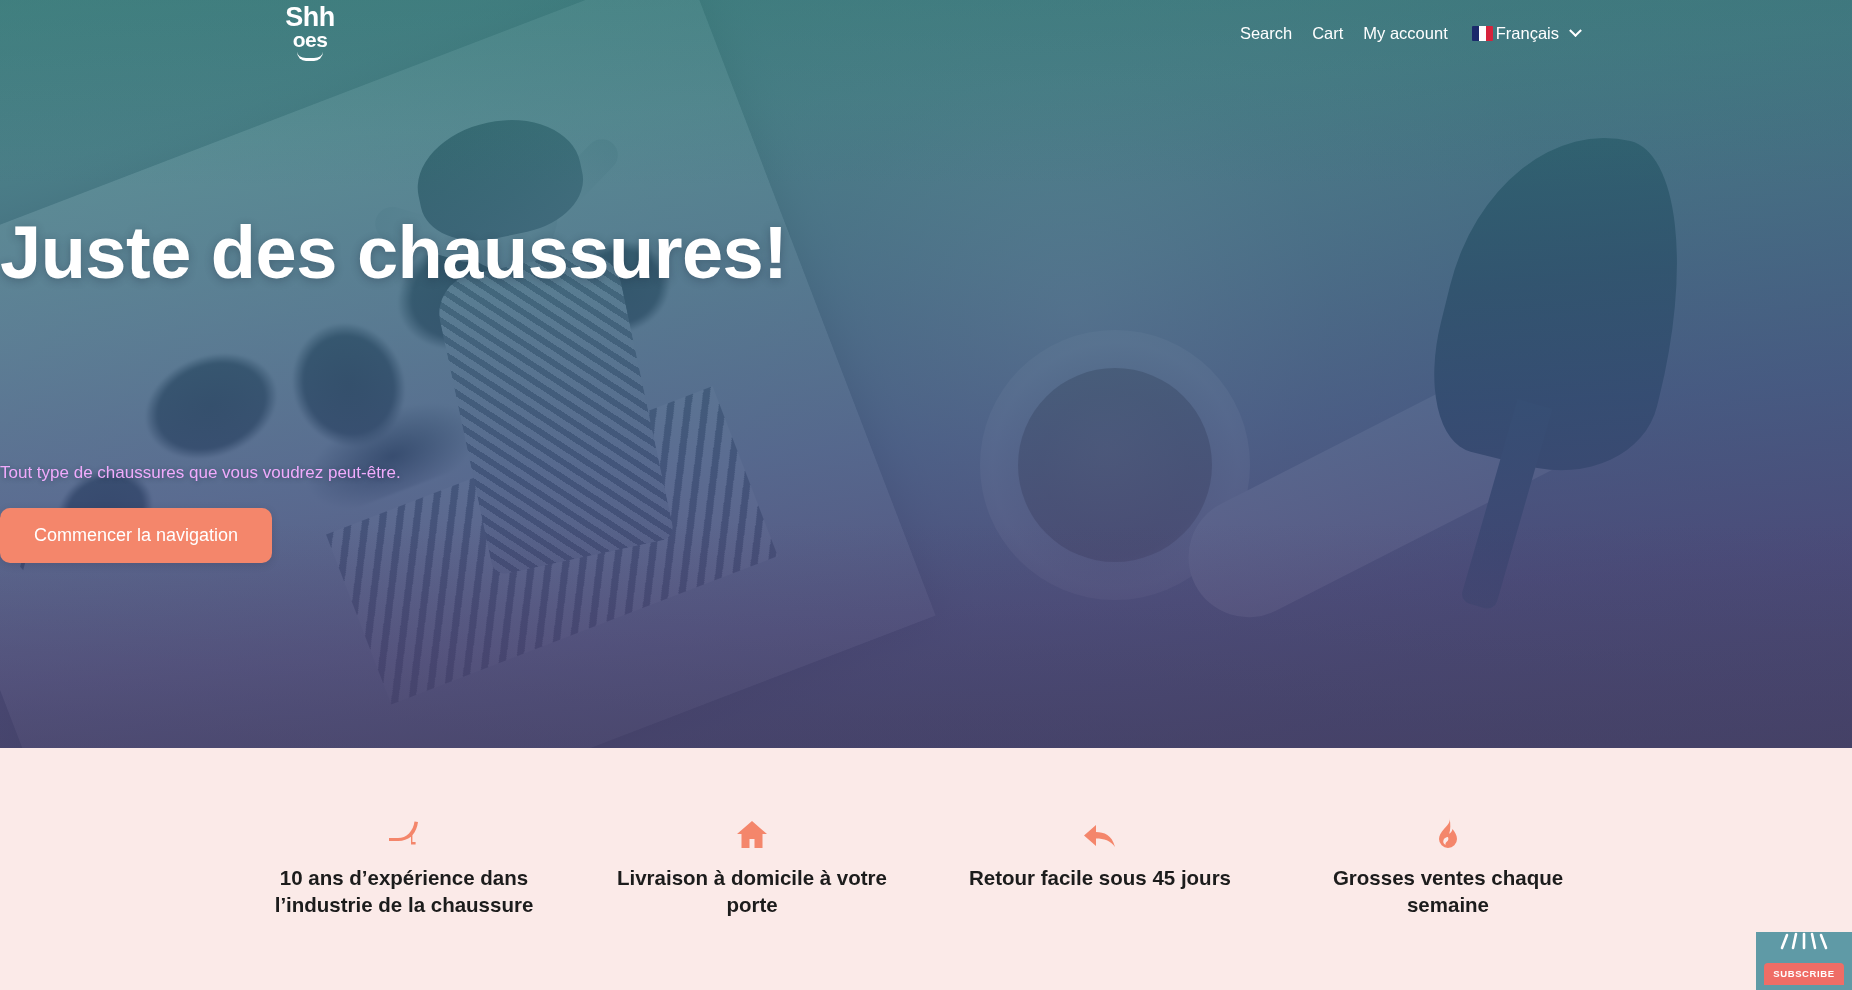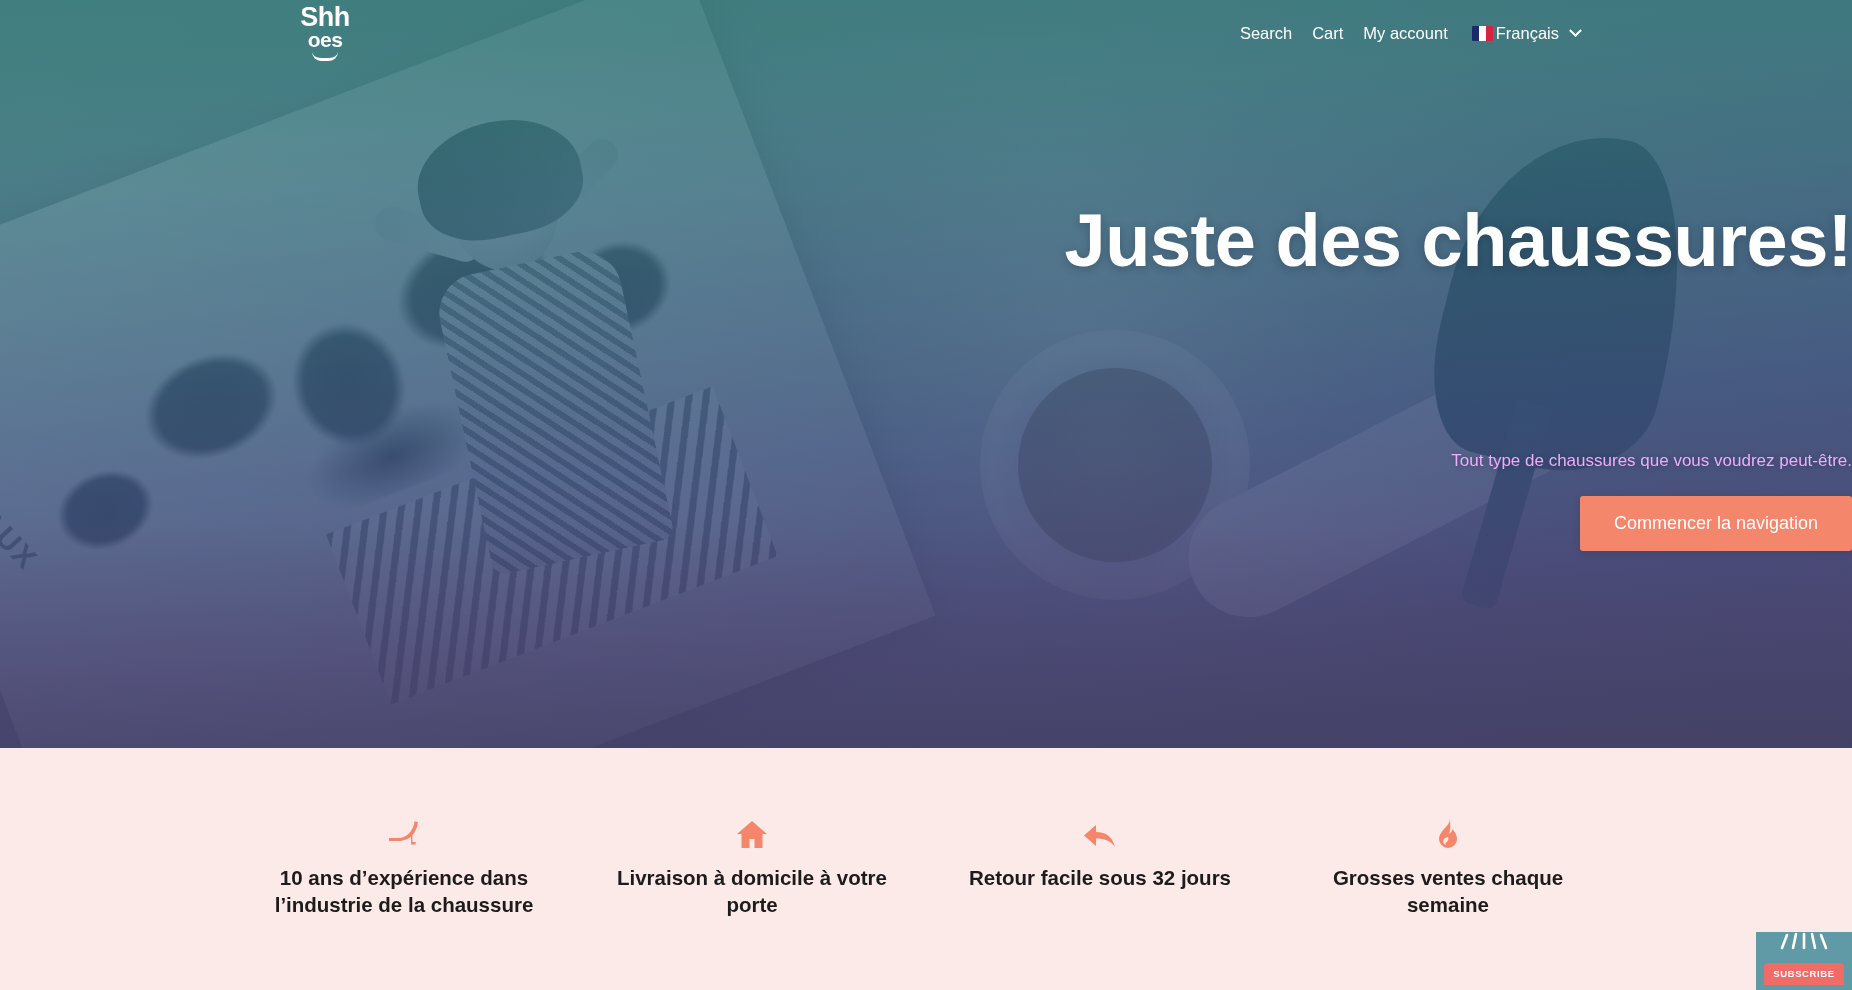--- a/index.html
+++ b/index.html
@@ -171,21 +171,21 @@
 
   
   .nav {
     position: absolute; top: 0; left: 0;
     width: 100%; height: 78px;
     display: flex; align-items: center;
     z-index: 20;
   }
   .logo {
     position: absolute;
-    left: 280px; top: 6px;
+    left: 265px; top: 6px;
     width: 90px; text-align: center;
     color: #ffffff;
     line-height: 0.88;
     user-select: none;
   }
   .logo-top { font-size: 27px; font-weight: bold; letter-spacing: -0.5px; display:block; }
   .logo-bottom { font-size: 21px; font-weight: bold; letter-spacing: -0.5px; display:block; margin-top:1px;}
   .logo-smile {
     width: 26px; height: 9px; margin: 3px auto 0;
     border-bottom: 3px solid #ffffff;
@@ -219,23 +219,23 @@
     margin-left: 9px;
     width: 9px; height: 9px;
     border-right: 2px solid #ffffff;
     border-bottom: 2px solid #ffffff;
     transform: rotate(45deg) translate(-2px,-2px);
   }
 
   
   .hero-content {
     position: absolute;
-    top: 0; left: 0; width: 100%; height: 748px;
+    top: 12px; left: 0; width: 100%; height: 748px;
     display: flex; flex-direction: column;
-    align-items: flex-end;
+    align-items: flex-start;
     z-index: 15;
   }
   .hero-title {
     margin-top: 198px;
     font-size: 74px;
     font-weight: bold;
     color: #ffffff;
     letter-spacing: -0.5px;
     text-shadow: 0 2px 10px rgba(20,30,50,0.30);
     white-space: nowrap;
@@ -247,21 +247,21 @@
     text-shadow: 0 1px 5px rgba(20,30,50,0.35);
   }
   .cta {
     margin-top: 25px;
     background: #f4866b;
     color: #ffffff;
     border: none;
     font-size: 18px;
     font-family: inherit;
     padding: 17px 34px;
-    border-radius: 3px;
+    border-radius: 10px;
     cursor: pointer;
     box-shadow: 0 2px 8px rgba(0,0,0,0.12);
   }
 
   
   .features {
     position: relative;
     width: 1852px;
     height: 302px;
     background: #fbeae8;
@@ -393,21 +393,21 @@
     </div>
     <div class="feature-text">Livraison à domicile à votre porte</div>
   </div>
 
   <div class="feature">
     <div class="feature-icon">
       <svg width="34" height="28" viewBox="0 0 34 28" fill="#f4866b">
         <path d="M13 3 V10 C21 10 29 13 32 25 C27.5 18.5 21 16.5 13 16.5 V24 L1 13.5 z"></path>
       </svg>
     </div>
-    <div class="feature-text">Retour facile sous 32 jours</div>
+    <div class="feature-text">Retour facile sous 45 jours</div>
   </div>
 
   <div class="feature">
     <div class="feature-icon">
       <svg width="24" height="32" viewBox="0 0 24 32" fill="#f4866b">
         <path d="M13.5 0 C14.5 5 11 7.5 8 11 C5 14.5 3 17.5 3 21 a9 9 0 0 0 18 0 c0-4-2.2-7-4.5-10 c-.5 2.5-1.8 4-3.3 4.8 c1.3-3.8 1.6-9.5.3-15.8 z"></path>
         <path d="M12 19 c.8 2 .2 3.6-1 4.6 c-1.2 1-1.8 2-1.4 3.3 c-2-1-2.8-3-2.1-5 c.6-1.8 2.4-2.6 4.5-2.9 z" fill="#fbeae8"></path>
       </svg>
     </div>
     <div class="feature-text">Grosses ventes chaque semaine</div>

